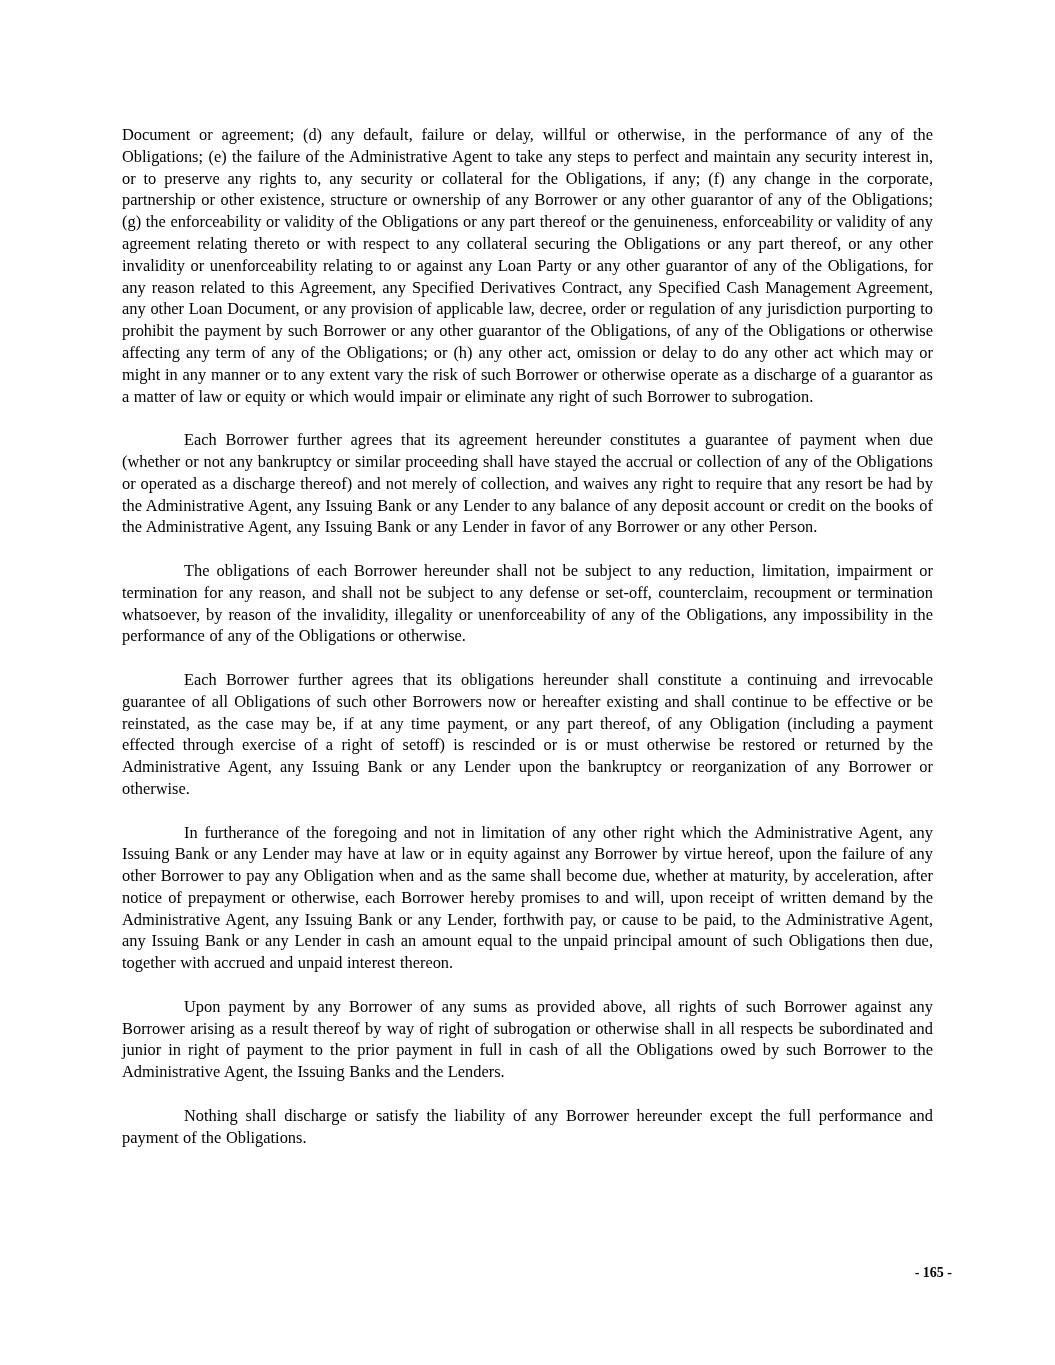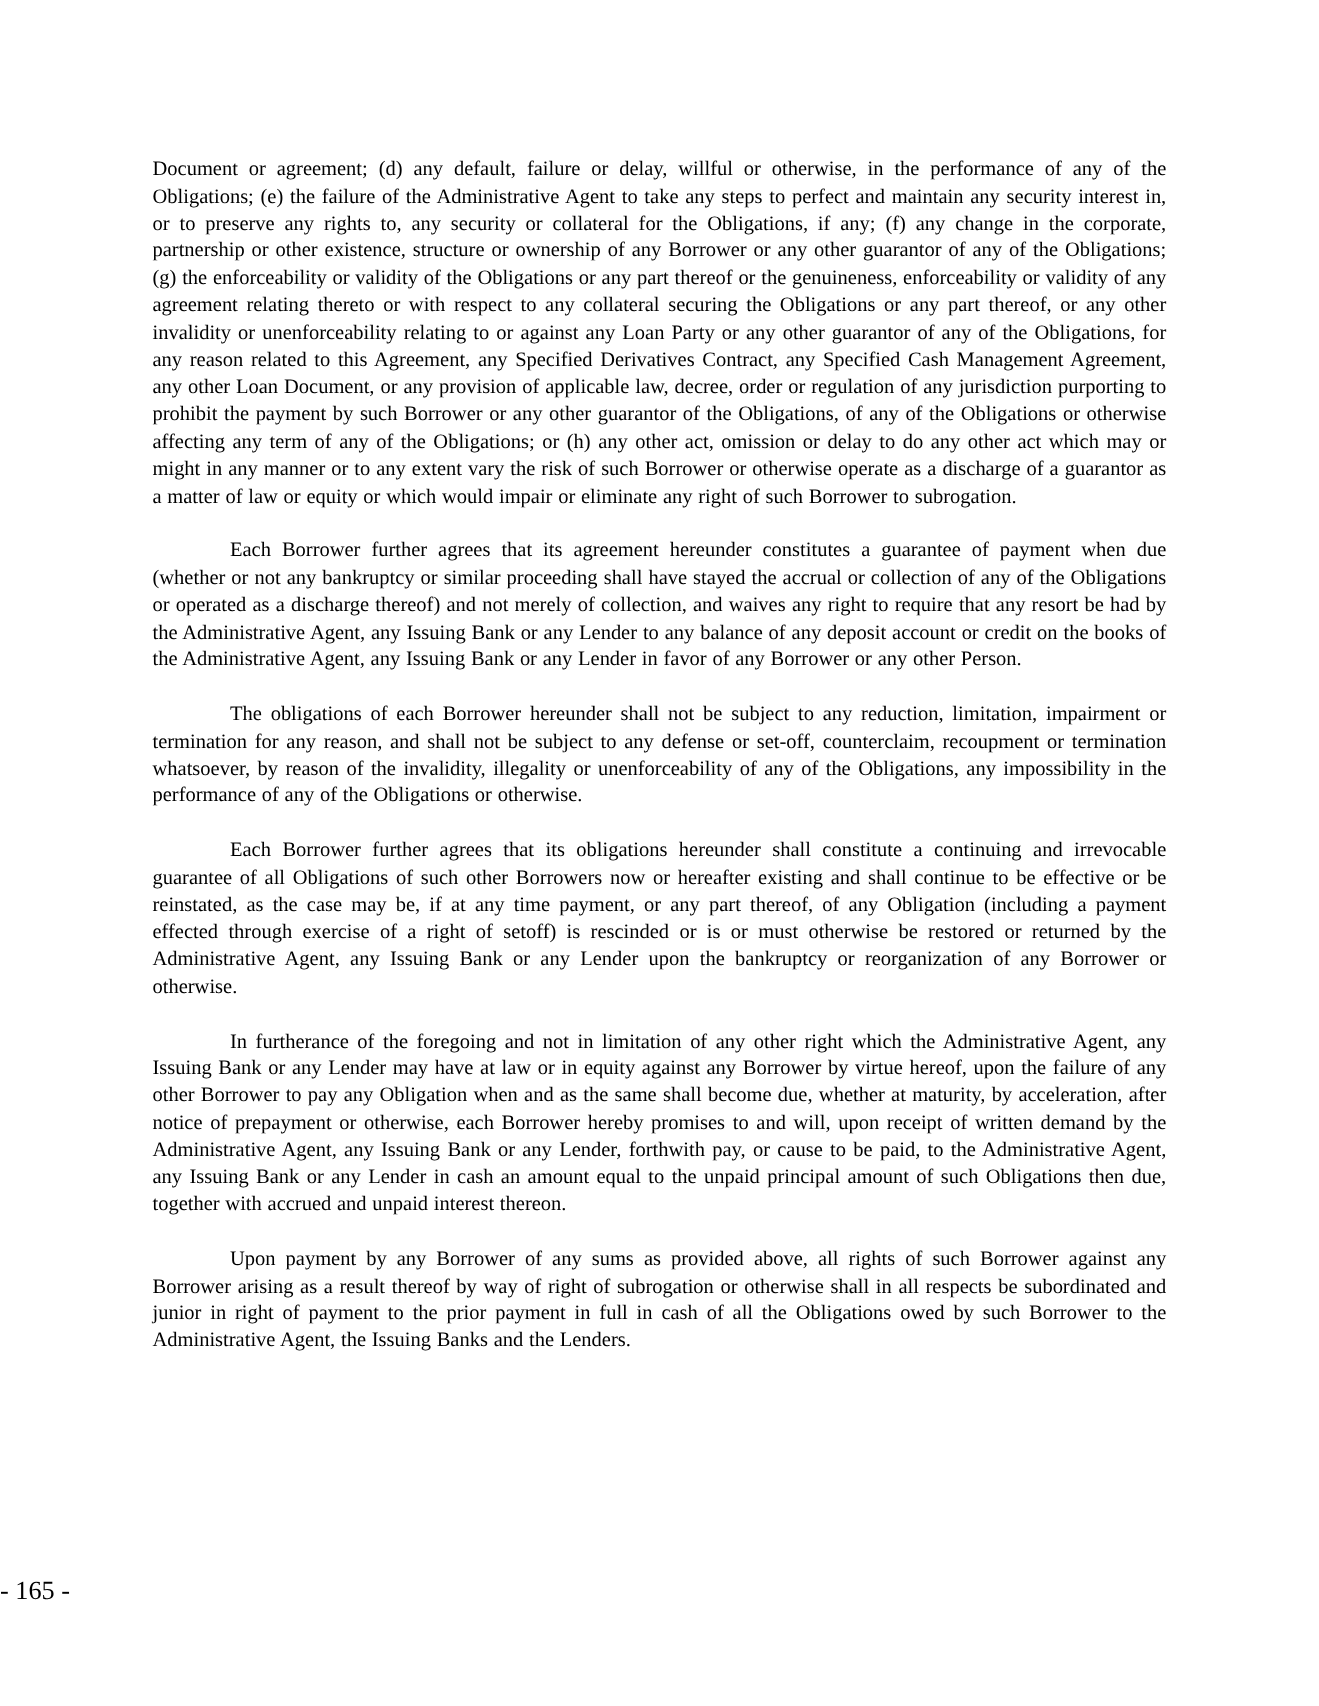--- a/index.html
+++ b/index.html
@@ -30,31 +30,33 @@
     word-spacing: 0.5px;
   }
   .para.indent {
     text-indent: 62px;
   }
   .footer {
     position: absolute;
     top: 1262px;
     left: 0;
     width: 100%;
-    text-align: left;
-    font-size: 21px;
+    text-align: right;
+    font-size: 14px;
     line-height: 21.8px;
+    font-weight: bold;
   }
 </style>
 </head>
 <body>
 
 <div class="page">
   <div class="content">
     <p class="para">Document or agreement; (d) any default, failure or delay, willful or otherwise, in the performance of any of the Obligations; (e) the failure of the Administrative Agent to take any steps to perfect and maintain any security interest in, or to preserve any rights to, any security or collateral for the Obligations, if any; (f) any change in the corporate, partnership or other existence, structure or ownership of any Borrower or any other guarantor of any of the Obligations; (g) the enforceability or validity of the Obligations or any part thereof or the genuineness, enforceability or validity of any agreement relating thereto or with respect to any collateral securing the Obligations or any part thereof, or any other invalidity or unenforceability relating to or against any Loan Party or any other guarantor of any of the Obligations, for any reason related to this Agreement, any Specified Derivatives Contract, any Specified Cash Management Agreement, any other Loan Document, or any provision of applicable law, decree, order or regulation of any jurisdiction purporting to prohibit the payment by such Borrower or any other guarantor of the Obligations, of any of the Obligations or otherwise affecting any term of any of the Obligations; or (h) any other act, omission or delay to do any other act which may or might in any manner or to any extent vary the risk of such Borrower or otherwise operate as a discharge of a guarantor as a matter of law or equity or which would impair or eliminate any right of such Borrower to subrogation.</p>
     <p class="para indent">Each Borrower further agrees that its agreement hereunder constitutes a guarantee of payment when due (whether or not any bankruptcy or similar proceeding shall have stayed the accrual or collection of any of the Obligations or operated as a discharge thereof) and not merely of collection, and waives any right to require that any resort be had by the Administrative Agent, any Issuing Bank or any Lender to any balance of any deposit account or credit on the books of the Administrative Agent, any Issuing Bank or any Lender in favor of any Borrower or any other Person.</p>
     <p class="para indent">The obligations of each Borrower hereunder shall not be subject to any reduction, limitation, impairment or termination for any reason, and shall not be subject to any defense or set-off, counterclaim, recoupment or termination whatsoever, by reason of the invalidity, illegality or unenforceability of any of the Obligations, any impossibility in the performance of any of the Obligations or otherwise.</p>
     <p class="para indent">Each Borrower further agrees that its obligations hereunder shall constitute a continuing and irrevocable guarantee of all Obligations of such other Borrowers now or hereafter existing and shall continue to be effective or be reinstated, as the case may be, if at any time payment, or any part thereof, of any Obligation (including a payment effected through exercise of a right of setoff) is rescinded or is or must otherwise be restored or returned by the Administrative Agent, any Issuing Bank or any Lender upon the bankruptcy or reorganization of any Borrower or otherwise.</p>
     <p class="para indent">In furtherance of the foregoing and not in limitation of any other right which the Administrative Agent, any Issuing Bank or any Lender may have at law or in equity against any Borrower by virtue hereof, upon the failure of any other Borrower to pay any Obligation when and as the same shall become due, whether at maturity, by acceleration, after notice of prepayment or otherwise, each Borrower hereby promises to and will, upon receipt of written demand by the Administrative Agent, any Issuing Bank or any Lender, forthwith pay, or cause to be paid, to the Administrative Agent, any Issuing Bank or any Lender in cash an amount equal to the unpaid principal amount of such Obligations then due, together with accrued and unpaid interest thereon.</p>
     <p class="para indent">Upon payment by any Borrower of any sums as provided above, all rights of such Borrower against any Borrower arising as a result thereof by way of right of subrogation or otherwise shall in all respects be subordinated and junior in right of payment to the prior payment in full in cash of all the Obligations owed by such Borrower to the Administrative Agent, the Issuing Banks and the Lenders.</p>
+    <p class="para indent">Nothing shall discharge or satisfy the liability of any Borrower hereunder except the full performance and payment of the Obligations.</p>
   </div>
   <div class="footer">- 165 -</div>
 </div>
 
 </body></html>

